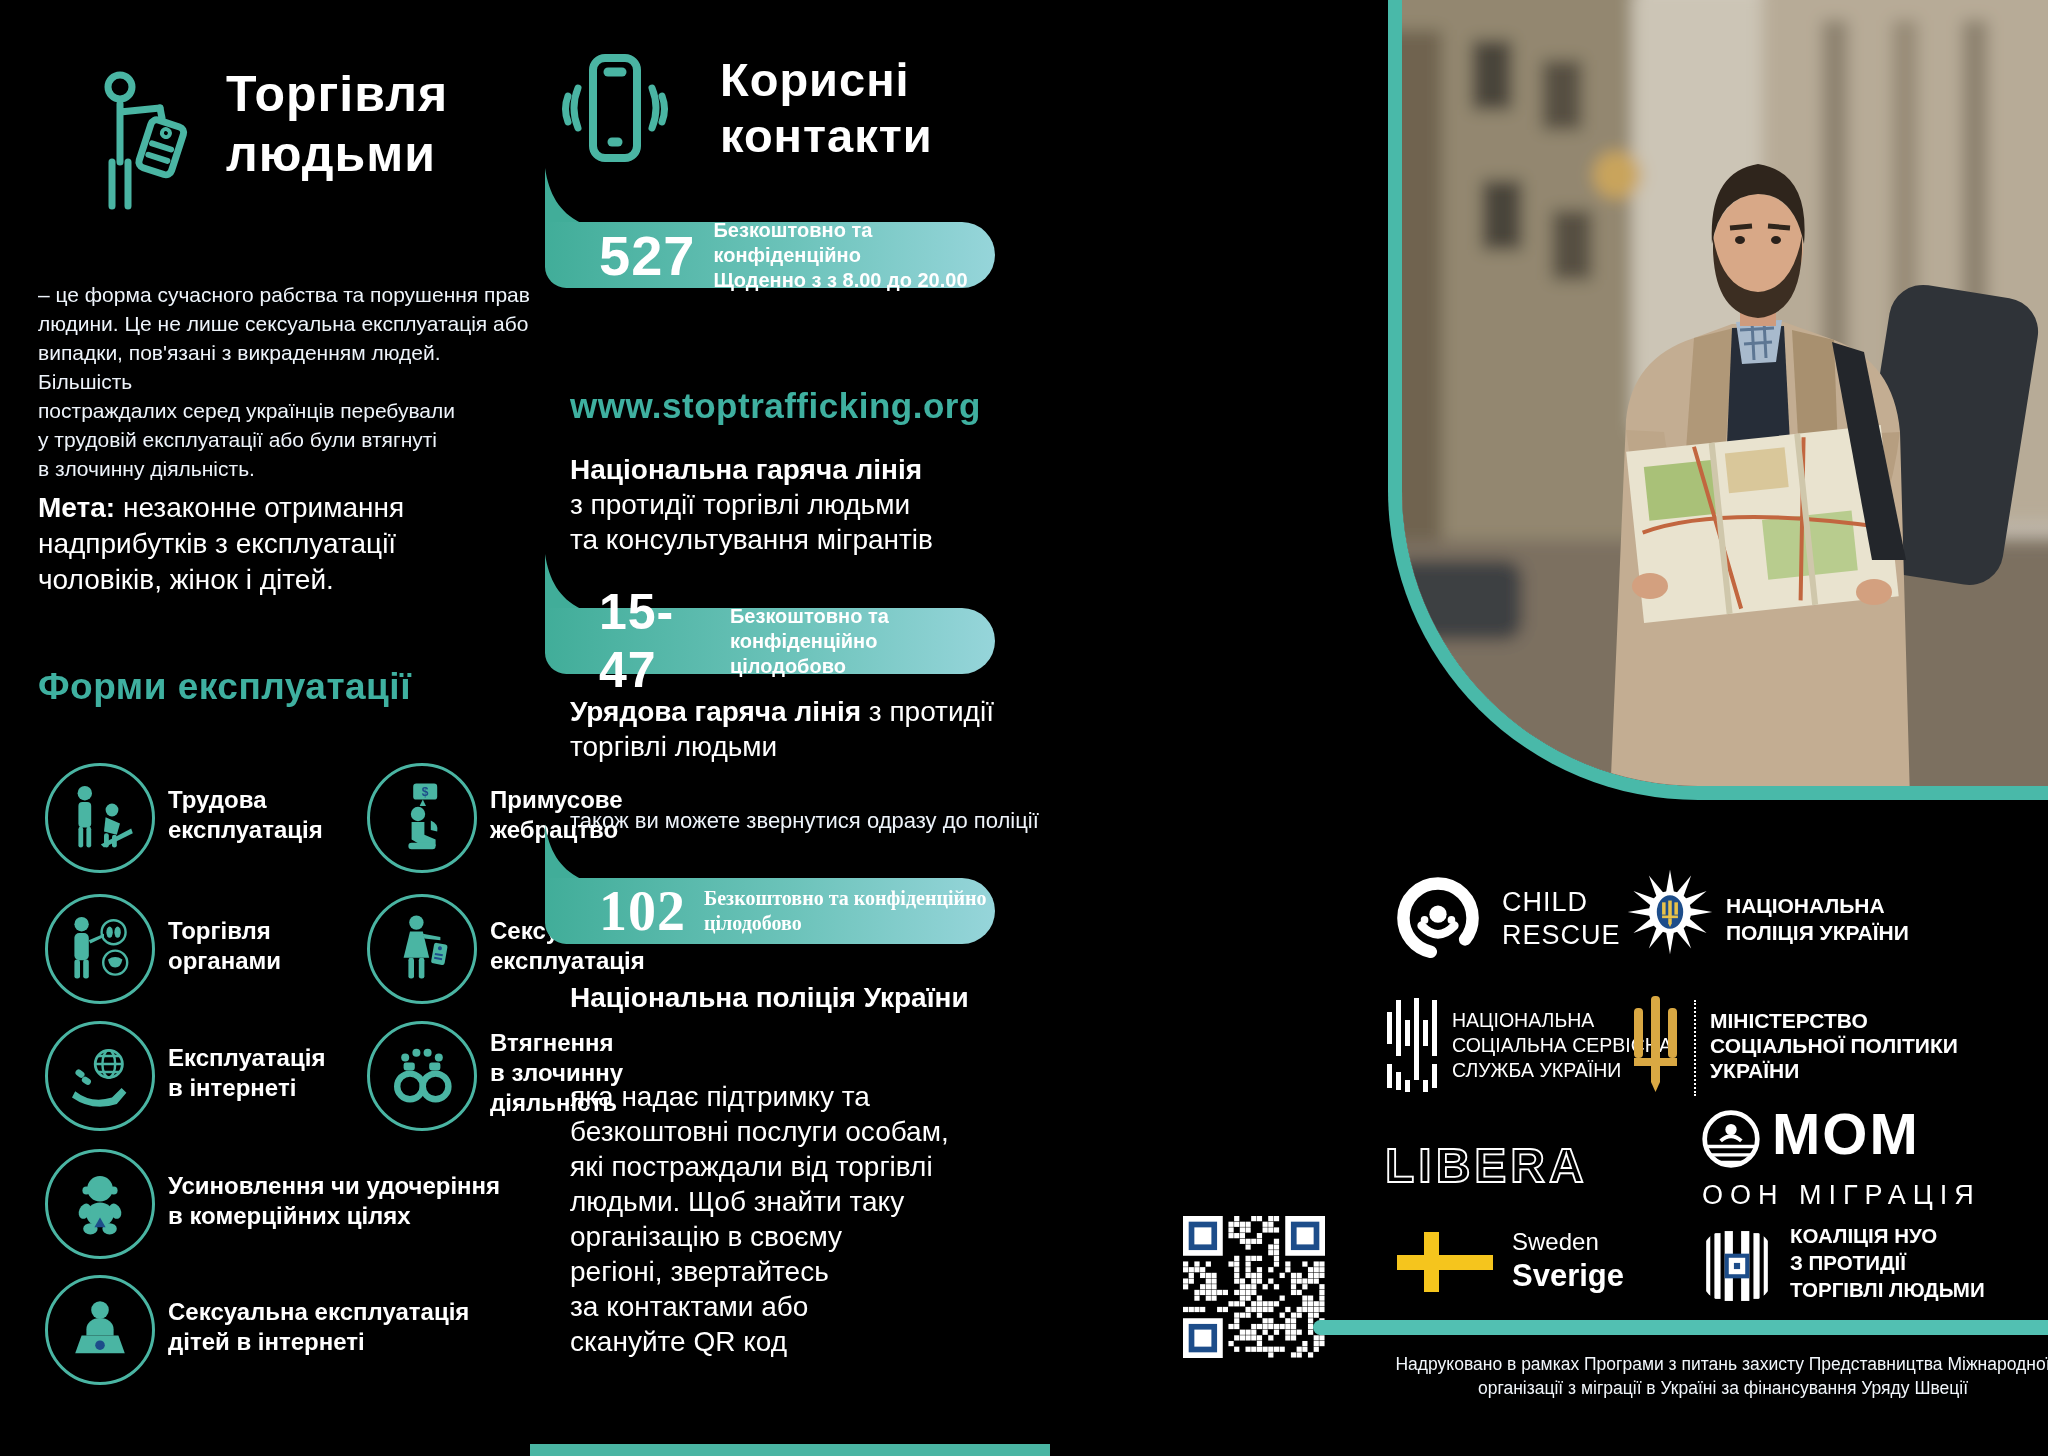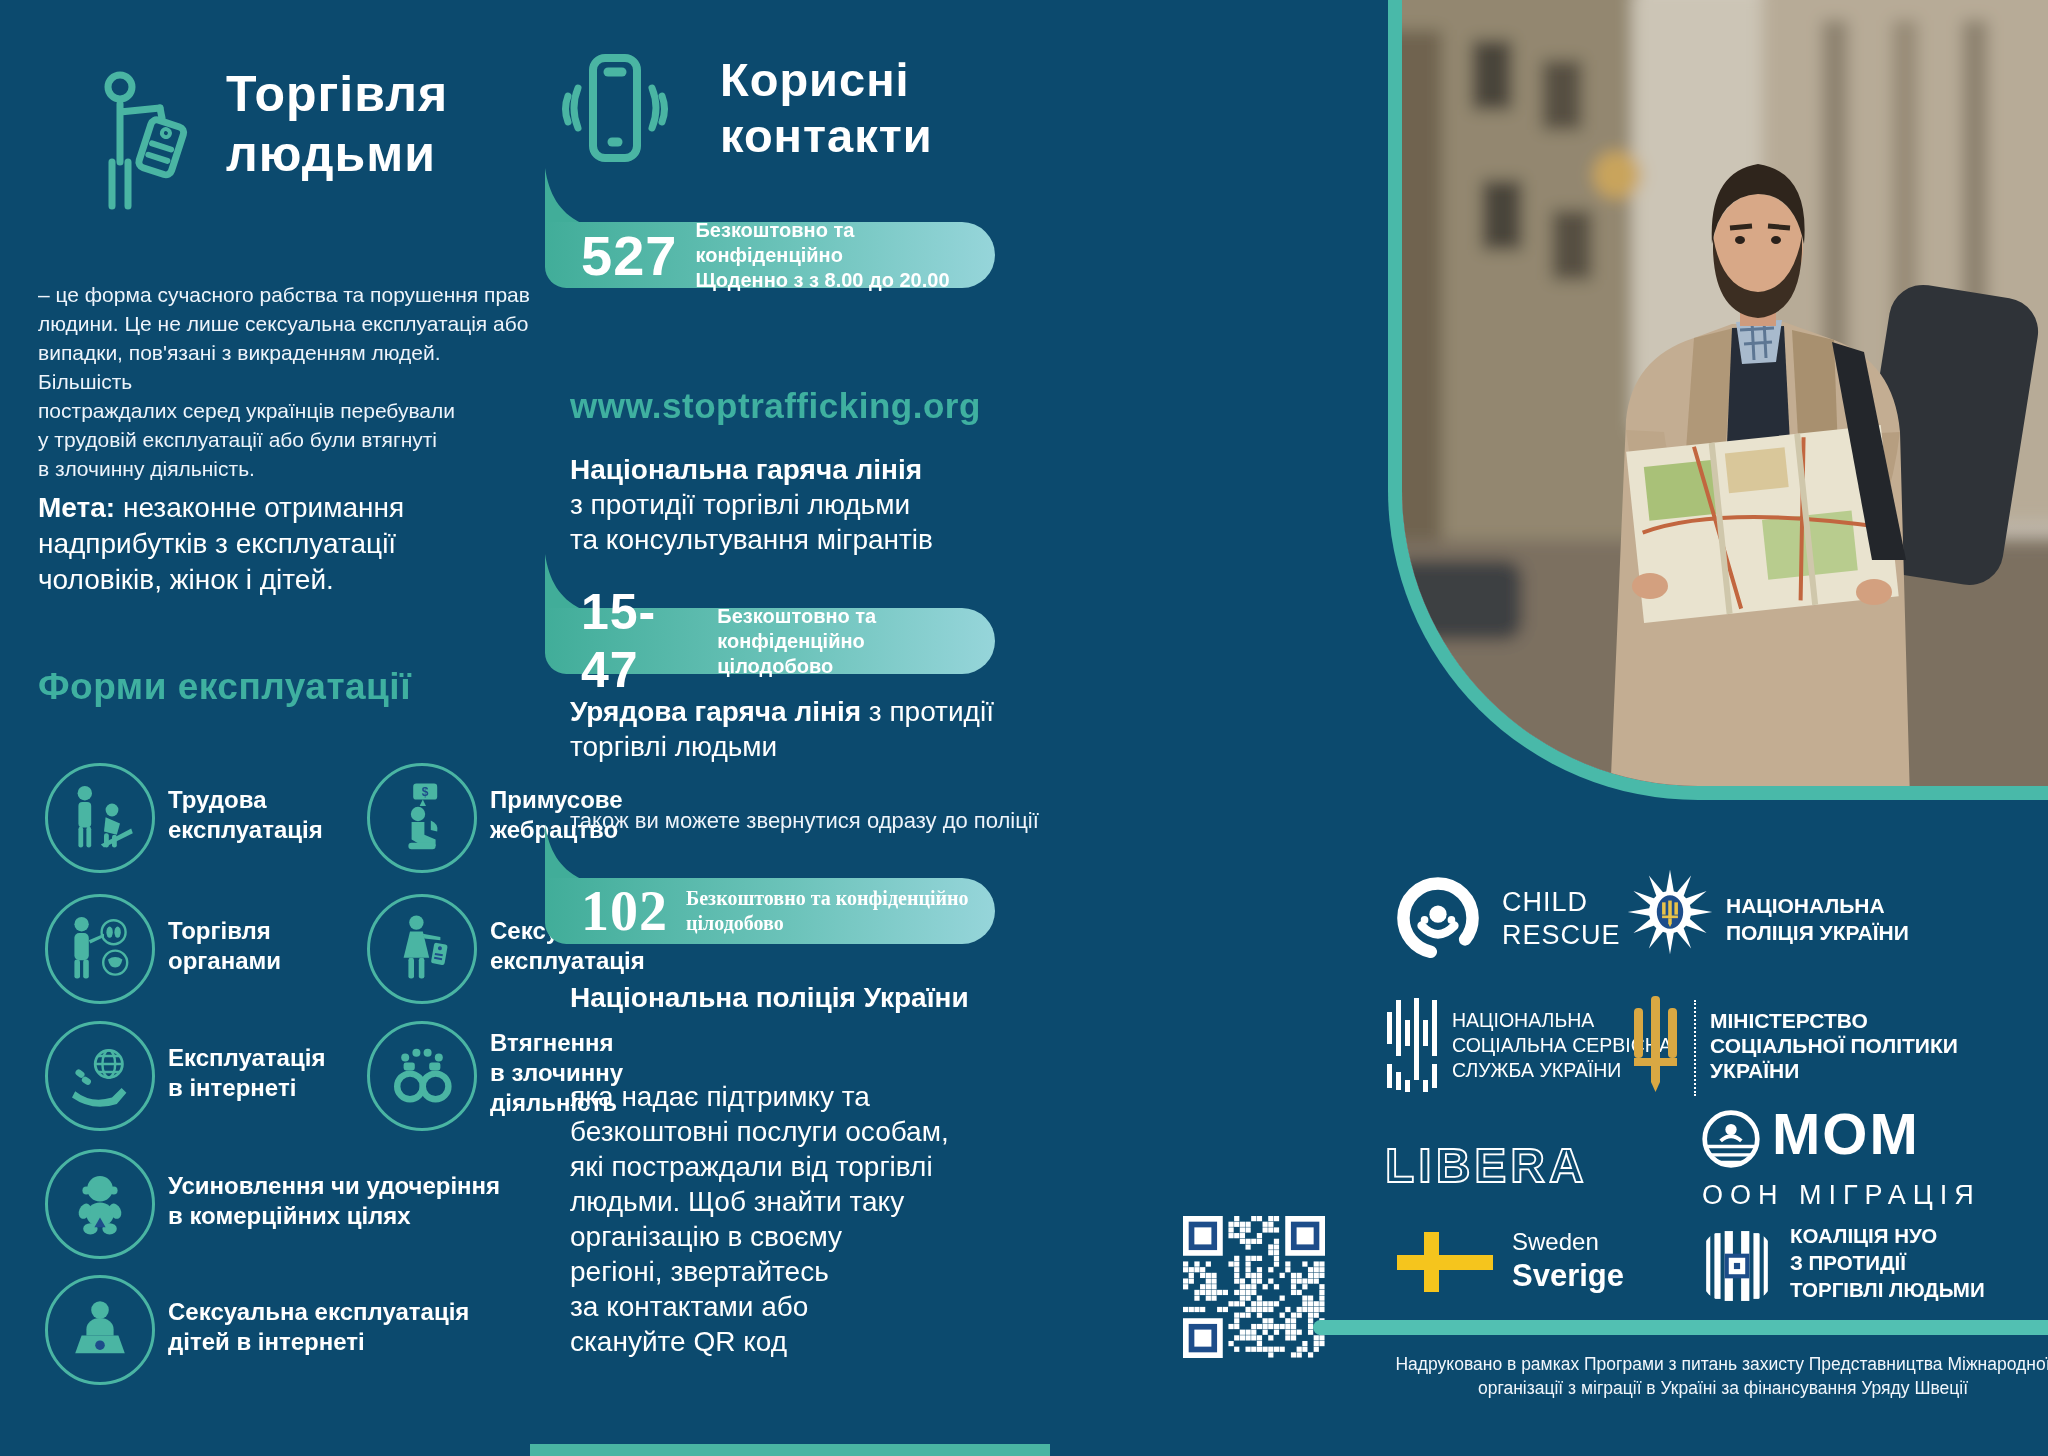--- a/index.html
+++ b/index.html
@@ -1,35 +1,35 @@
 <!DOCTYPE html>
 <html><head>
 <meta charset="utf-8">
 <style>
   html,body{margin:0;padding:0;background:#0e2e57;}
-  .page{position:relative;width:2048px;height:1456px;background:#0c4a6e;overflow:hidden;
+  .page{position:relative;width:2048px;height:1456px;background:#000000;overflow:hidden;
         font-family:"Liberation Sans","DejaVu Sans",sans-serif;color:#fff;}
   .abs{position:absolute;}
   .pre{white-space:pre-line;}
   .b{font-weight:bold;}
   
   .main-title{left:226px;top:64px;font-size:50px;line-height:60px;font-weight:bold;letter-spacing:1px;}
   .intro{left:38px;top:280px;width:500px;font-size:21px;line-height:29px;color:#eef4fb;}
   .meta{left:38px;top:490px;width:480px;font-size:28px;line-height:36px;}
   .forms-heading{left:38px;top:666px;font-size:37px;font-weight:bold;color:#3fb0a0;letter-spacing:0.5px;}
   .form-ic{width:104px;height:104px;border-radius:50%;border:3px solid #4ab5a3;
            display:flex;align-items:center;justify-content:center;}
   .form-label{font-size:24px;line-height:30px;font-weight:bold;display:flex;align-items:center;}
   
   .mid-title{left:688px;top:52px;font-size:47px;line-height:56px;font-weight:bold;letter-spacing:1px;margin-left:32px;}
   .hotline{left:545px;width:466px;height:66px;}
   .wedge{position:absolute;left:0;top:-54px;width:36px;height:55px;}
   .pill{position:absolute;left:0;top:0;width:450px;height:66px;border-radius:0 34px 34px 22px;
         background:linear-gradient(90deg,#41ad99 0%,#6cc3ba 55%,#96d5da 100%);
-        display:flex;align-items:center;padding-left:36px;box-sizing:border-box;}
+        display:flex;align-items:center;padding-left:54px;box-sizing:border-box;}
   .pill .num{font-size:56px;font-weight:bold;letter-spacing:1px;}
   .pill .desc{margin-left:18px;font-size:20px;line-height:25px;font-weight:bold;}
   .website{left:570px;top:386px;font-size:35px;font-weight:bold;color:#3fb0a0;letter-spacing:0.5px;}
   .mid-par{left:570px;width:470px;font-size:28px;line-height:35px;}
   .note{left:570px;top:808px;font-size:22px;color:#eef4fb;}
   .qr{left:1183px;top:1216px;width:142px;height:142px;}
   .bottom-strip{left:530px;top:1444px;width:520px;height:12px;background:#4ab5a3;}
   
   .photo{left:1388px;top:0;width:660px;height:800px;border-left:14px solid #49b9a9;
          border-bottom:14px solid #49b9a9;border-bottom-left-radius:310px;overflow:hidden;box-sizing:border-box;}

